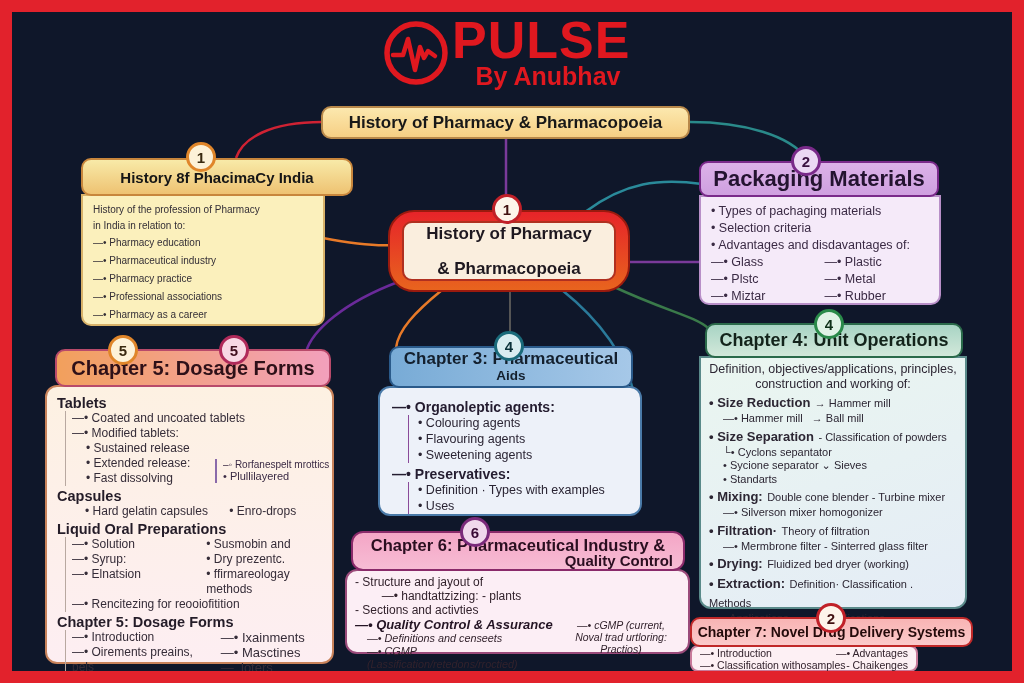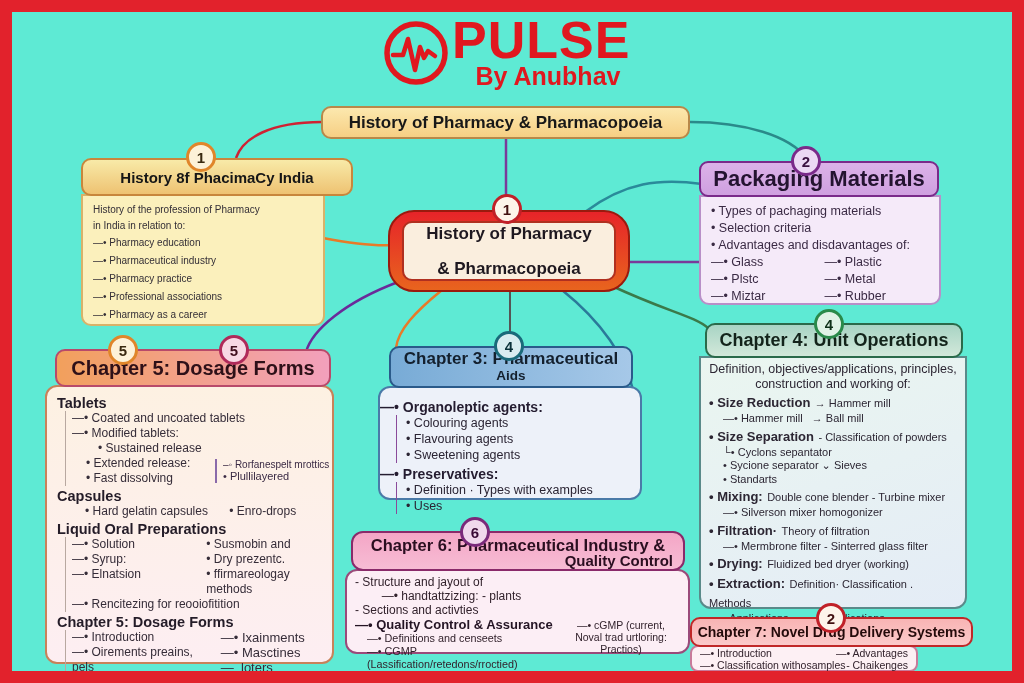--- a/index.html
+++ b/index.html
@@ -1,16 +1,16 @@
 <!DOCTYPE html>
 <html><head>
 <meta charset="utf-8">
 <style>
   html,body{margin:0;padding:0;background:#888;}
-  .canvas{position:relative;width:1024px;height:683px;background:#5eead4;overflow:hidden;
+  .canvas{position:relative;width:1024px;height:683px;background:#0f172a;overflow:hidden;
           font-family:"Liberation Sans",sans-serif;color:#2e2833;}
   .canvas::after{content:"";position:absolute;inset:0;border:12px solid #e2222c;pointer-events:none;z-index:50;}
   .abs{position:absolute;box-sizing:border-box;}
   svg.wires{position:absolute;inset:0;z-index:0;}
   .box{z-index:2;}
   .pre{white-space:pre-wrap;}
 
   
   .brand{font-size:52px;font-weight:bold;color:#e0181f;letter-spacing:1px;line-height:1;}
   .byline{font-size:25px;font-weight:bold;color:#e0181f;text-align:center;line-height:1;}
@@ -46,22 +46,22 @@
        background:linear-gradient(#dcb2e8,#cfa0e0);font-size:22px;color:#241330;}
   .b2b{left:699px;top:195px;width:242px;height:110px;background:#f5eaf9;border:2px solid #b88fc8;
        border-radius:0 0 10px 10px;padding:6px 10px;font-size:12.5px;line-height:17px;color:#3a2a44;}
   .cols{display:flex;gap:9px;}
   .cols .c{width:50%;}
 
   
   .b3h{left:389px;top:346px;width:244px;height:42px;border:2px solid #2a5a8a;border-radius:10px;
        background:linear-gradient(90deg,#78abd6,#a6c8e8);flex-direction:column;color:#14202e;line-height:1.1;}
   .b3h .t1{font-size:17px;} .b3h .t2{font-size:13.5px;}
-  .b3b{left:378px;top:386px;width:264px;height:114px;background:#edf1f9;border:2px solid #4a7aa8;
-       border-radius:12px;padding:8px 0;font-size:12.5px;color:#2a2433;}
+  .b3b{left:378px;top:386px;width:264px;height:130px;background:#edf1f9;border:2px solid #4a7aa8;
+       border-radius:12px;padding:8px 12px;font-size:12.5px;color:#2a2433;}
   .g-head{font-weight:bold;font-size:14px;color:#241c30;margin-top:3px;}
   .g-items{margin-left:16px;border-left:1.5px solid #8a4a9a;padding-left:9px;line-height:16px;}
 
   
   .b4h{left:705px;top:323px;width:258px;height:35px;border:2px solid #2a6a4a;border-radius:10px;
        background:linear-gradient(#a8d4c4,#d2e8da);font-size:18px;color:#13231a;}
   .b4b{left:699px;top:356px;width:268px;height:253px;background:linear-gradient(160deg,#eaf6f0,#e4ecf6);
        border:2px solid #5a8a8a;border-radius:0 0 12px 12px;padding:4px 8px;color:#2c2633;}
   .b4b .intro{font-size:12.5px;line-height:15px;text-align:center;}
   .b4b .rh{font-weight:bold;font-size:13px;}
@@ -83,21 +83,21 @@
   
   .b6h{left:351px;top:531px;width:334px;height:40px;border:2px solid #8a2a6a;border-radius:12px;
        background:linear-gradient(#f4a6c6,#f7bcd4);font-size:16.5px;color:#2a0e20;position:absolute;
        display:flex;align-items:flex-start;justify-content:center;font-weight:bold;padding-top:3px;}
   .b6h .t2{position:absolute;right:10px;bottom:0px;font-size:15px;}
   .b6b{left:345px;top:569px;width:345px;height:85px;background:#fceef5;border:2px solid #9a4a7a;
        border-radius:12px;padding:4px 8px;font-size:12px;color:#32222c;}
   .b6b .r{line-height:14px;}
   .b6b .qhead{font-weight:bold;font-size:13px;line-height:15px;color:#241424;}
   .b6b .qs{font-size:10.8px;line-height:13px;margin-left:12px;}
-  .b6cols{display:flex;}
+  .b6cols{display:flex;font-style:italic;}
   .b6cols .cl{flex:1;}
   .b6cols .cr{width:118px;font-size:10.5px;line-height:12px;text-align:center;padding-top:2px;}
 
   
   .b7h{left:690px;top:617px;width:283px;height:30px;border:2px solid #c02828;border-radius:10px;
        background:linear-gradient(#f8b4b4,#fbcaca);font-size:14px;color:#230a0a;}
   .b7b{left:690px;top:645px;width:228px;height:27px;background:#fdf0f4;border:2px solid #c87a9a;
        border-radius:8px;padding:1px 8px;font-size:10.5px;line-height:11.5px;color:#32222c;}
   .b7b .rw{display:flex;justify-content:space-between;}
 
@@ -217,21 +217,21 @@
     <div class="rs pre">• Applications          • Applications</div>
   </div>
   <div class="abs box hdr b4h">Chapter 4: Unit Operations</div>
   <div class="badge bg-gr" style="left:814px;top:309px;">4</div>
 
   <div class="abs box bdy b5b">
     <div class="s-head">Tablets</div>
     <div class="s-items">
       <div class="pre">—• Coated and uncoated tablets</div>
       <div class="pre">—• Modified tablets:</div>
-      <div class="pre" style="margin-left:26px">• Sustained release</div>
+      <div class="pre" style="margin-left:14px">• Sustained release</div>
       <div class="pre" style="margin-left:14px">• Extended release:</div>
       <div class="pre" style="margin-left:14px">• Fast dissolving</div>
     </div>
     <div class="note">
       <div class="n1 pre">–◦ Rorfanespelt mrottics</div>
       <div class="n2 pre">• Plullilayered</div>
     </div>
     <div class="s-head">Capsules</div>
     <div class="s-items" style="border-left:none">
       <span class="pre" style="margin-left:14px">• Hard gelatin capsules</span>

